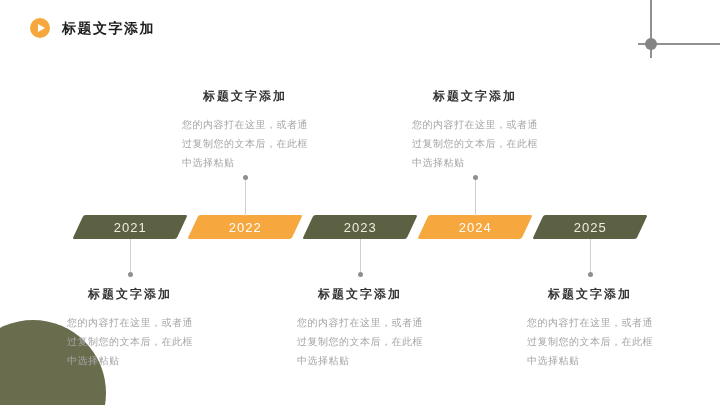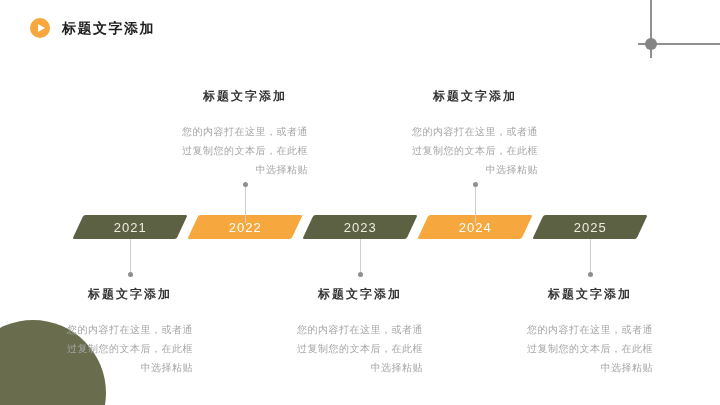--- a/index.html
+++ b/index.html
@@ -67,21 +67,21 @@
   }
   .tblock.above{top:86px;}
   .tblock.below{top:239px;}
   .a1{left:155px;} .a3{left:385px;}
   .b0{left:40px;}  .b2{left:270px;} .b4{left:500px;}
 
   .block-title{
     font-size:12px;font-weight:bold;color:#333333;
     letter-spacing:2px;height:20px;line-height:20px;
   }
-  .block-body{margin-top:16px;text-align:right;}
+  .block-body{margin-top:9px;text-align:left;}
   .block-body .line{
     font-size:10px;color:#a6a6a6;letter-spacing:0.5px;
     line-height:19px;white-space:nowrap;
   }
   .dot{width:5px;height:5px;border-radius:50%;background:#8f8f8f;}
   .vline{width:1px;background:#cfcfcf;}
   .tblock.above .dot{margin-top:3px;}
   .tblock.above .vline{height:36px;}
   .tblock.below .vline{height:33px;}
   .tblock.below .block-title{margin-top:7px;}

